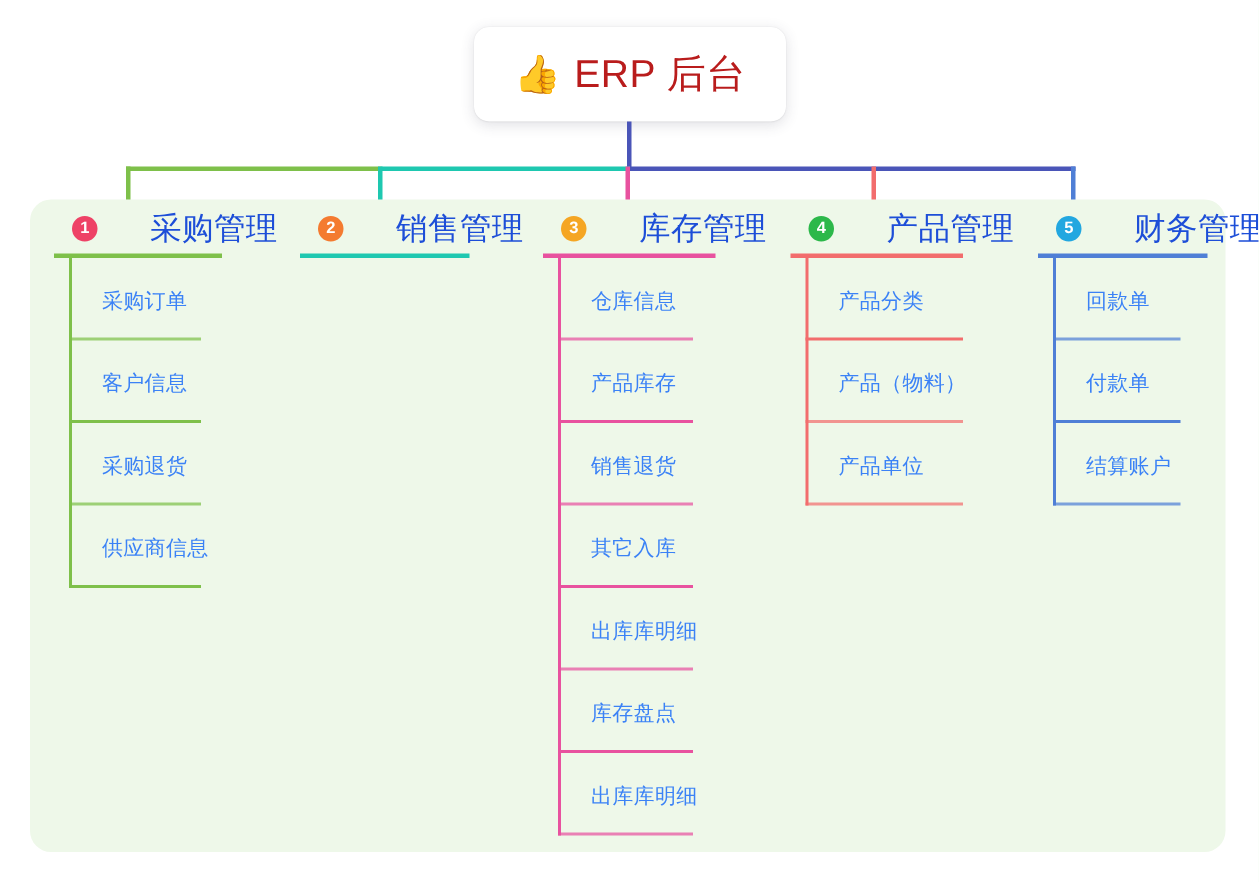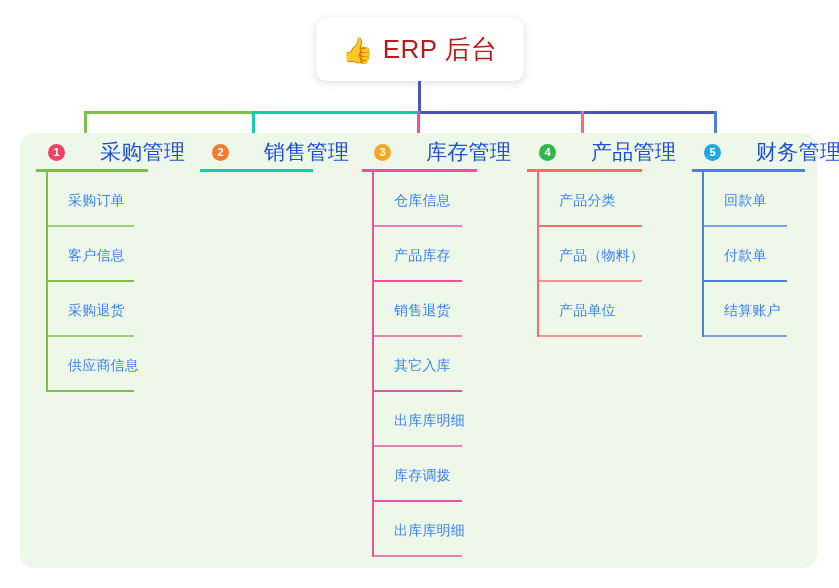--- a/index.html
+++ b/index.html
@@ -214,21 +214,21 @@
           </div>
           <div class="leaf">
             <span class="leaf-label">其它入库</span>
             <div class="leaf-rule" style="width: 90px; background: rgb(232, 82, 159); opacity: 1;"></div>
           </div>
           <div class="leaf">
             <span class="leaf-label">出库库明细</span>
             <div class="leaf-rule" style="width: 90px; background: rgb(232, 82, 159); opacity: 0.72;"></div>
           </div>
           <div class="leaf">
-            <span class="leaf-label">库存调拨</span>
+            <span class="leaf-label">库存盘点</span>
             <div class="leaf-rule" style="width: 90px; background: rgb(232, 82, 159); opacity: 1;"></div>
           </div>
           <div class="leaf">
             <span class="leaf-label">出库库明细</span>
             <div class="leaf-rule" style="width: 90px; background: rgb(232, 82, 159); opacity: 0.72;"></div>
           </div>
         </div>
       </div>
       <div class="branch" style="left: 527px;">
         <div class="branch-header">

